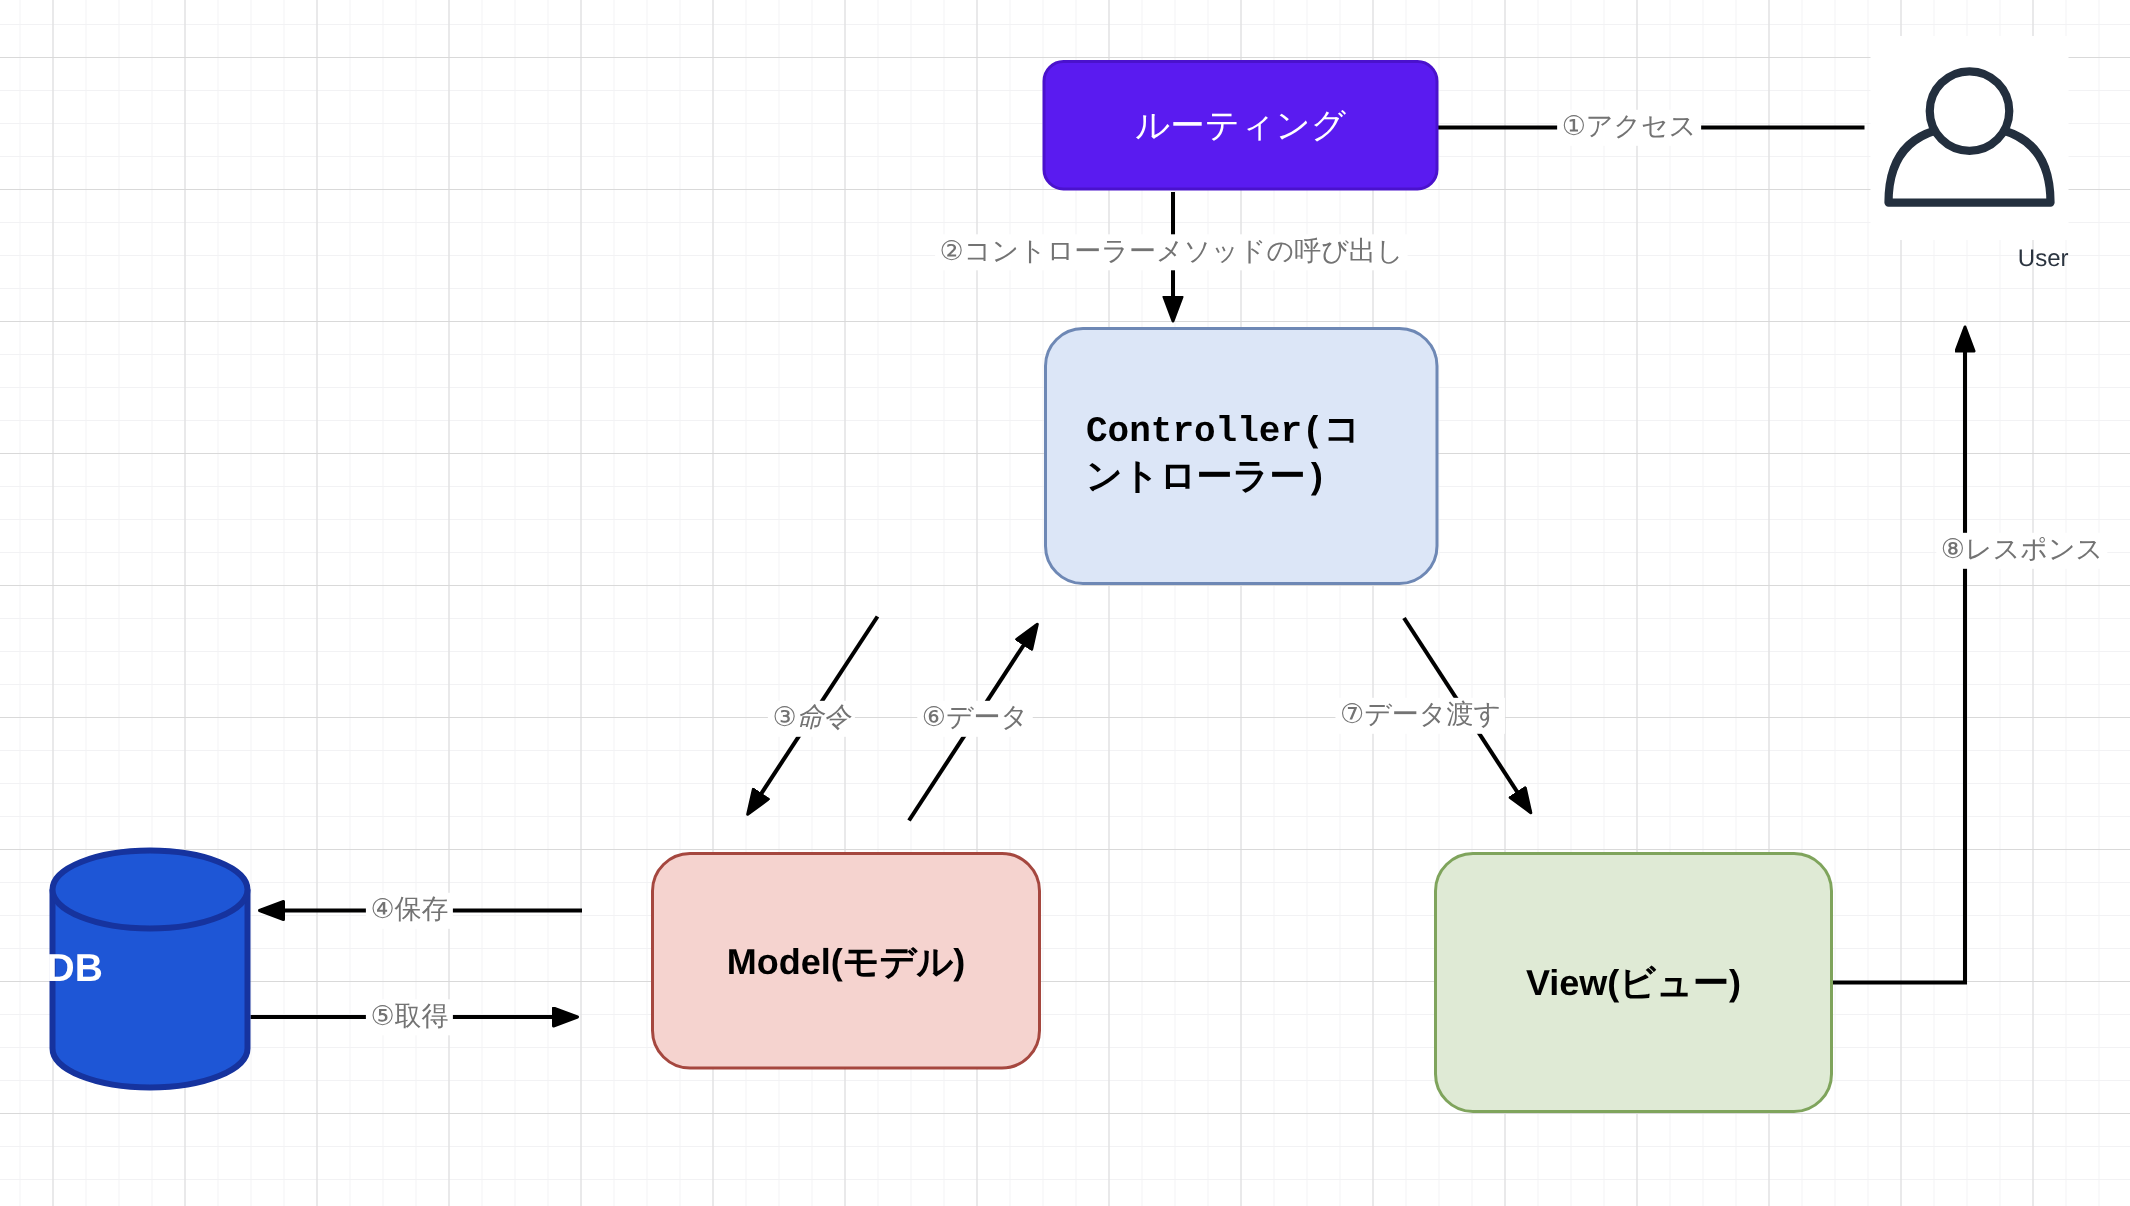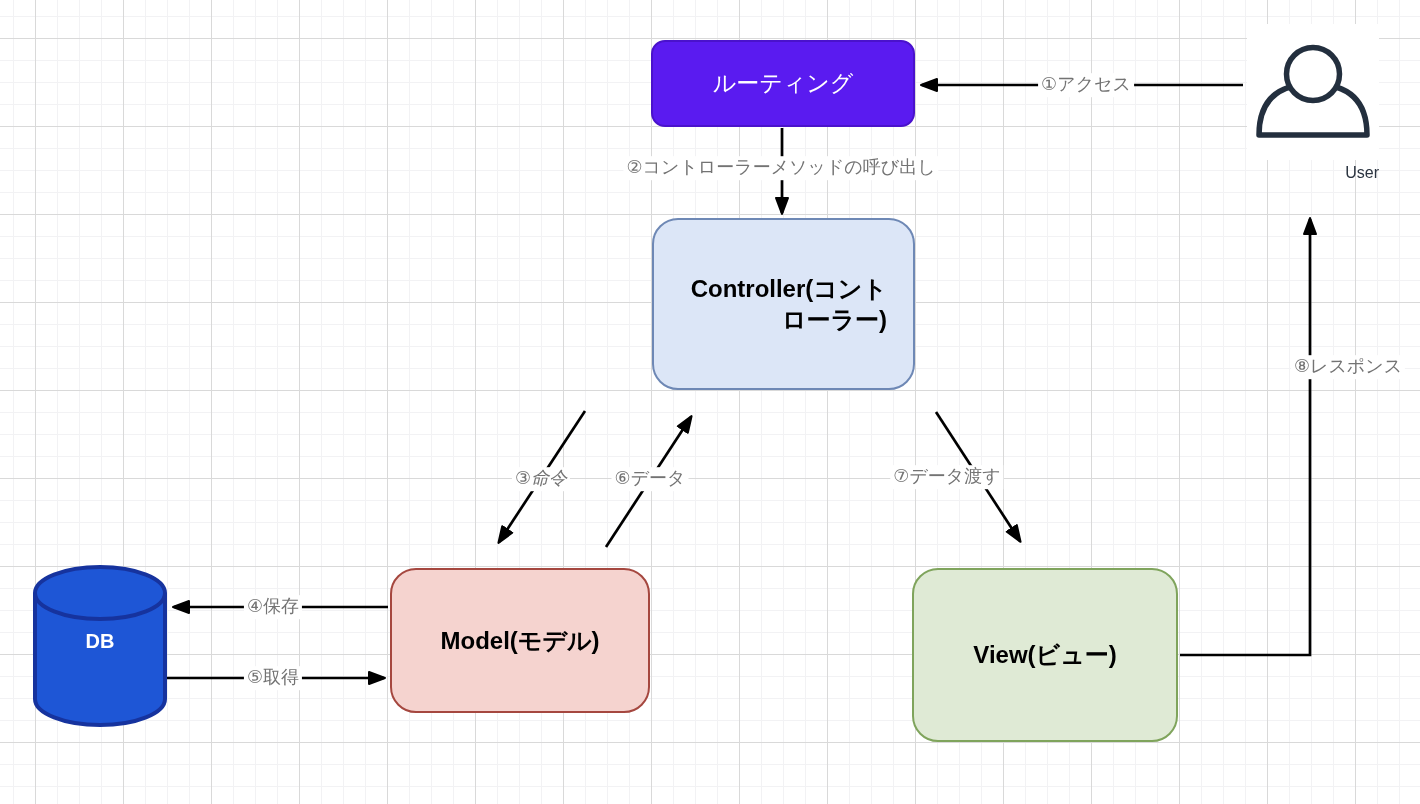--- a/index.html
+++ b/index.html
@@ -16,47 +16,47 @@
       linear-gradient(to right, #f2f2f4 1px, transparent 1px),
       linear-gradient(to bottom, #f2f2f4 1px, transparent 1px);
     background-size: 88px 88px, 88px 88px, 22px 22px, 22px 22px;
     background-position: 35px 38px, 35px 38px, 13px 16px, 13px 16px;
   }
   .edges-layer { position: absolute; left: 0; top: 0; width: 1420px; height: 804px; }
   .edges-layer line, .edges-layer polyline { stroke: #000000; stroke-width: 2.7; fill: none; }
 
   .node {
     position: absolute; display: flex; align-items: center; justify-content: center;
-    text-align: right; box-sizing: border-box;
+    text-align: left; box-sizing: border-box; margin-left: 44px;
   }
   .node-routing {
     left: 651px; top: 40px; width: 264px; height: 87px;
     background: #5a1bf0; border: 2px solid #4a12cc; border-radius: 14px;
     color: #ffffff; font-size: 23px;
   }
   .node-controller {
     left: 652px; top: 218px; width: 263px; height: 172px;
     background: #dce6f7; border: 2px solid #6e88b5; border-radius: 26px;
     color: #000000; font-size: 24px; font-weight: bold; padding: 0 26px;
-    word-break: break-all; line-height: 1.3;
+    word-break: break-all; line-height: 1.3; font-family: Liberation Mono, monospace;
   }
   .node-model {
     left: 390px; top: 568px; width: 260px; height: 145px;
     background: #f5d3cf; border: 2px solid #a5473f; border-radius: 26px;
     color: #000000; font-size: 24px; font-weight: bold;
   }
   .node-view {
     left: 912px; top: 568px; width: 266px; height: 174px;
     background: #dfead5; border: 2px solid #7fa45c; border-radius: 26px;
     color: #000000; font-size: 24px; font-weight: bold;
   }
   .db-wrap { position: absolute; left: 31px; top: 563px; width: 138px; height: 168px; }
   .db-label {
-    position: absolute; left: 31px; top: 630px; width: 138px; text-align: center;
-    color: #ffffff; font-size: 20px; font-weight: bold;
+    position: absolute; left: 31px; top: 630px; width: 138px; text-align: left;
+    color: #ffffff; font-size: 26px; font-weight: bold;
   }
   .user-wrap {
     position: absolute; left: 1247px; top: 24px; width: 132px; height: 136px;
     background: #ffffff;
   }
   .user-label {
     position: absolute; left: 1247px; top: 164px; width: 132px; text-align: right;
     color: #2b3440; font-size: 16px;
   }
   .edge-label {

